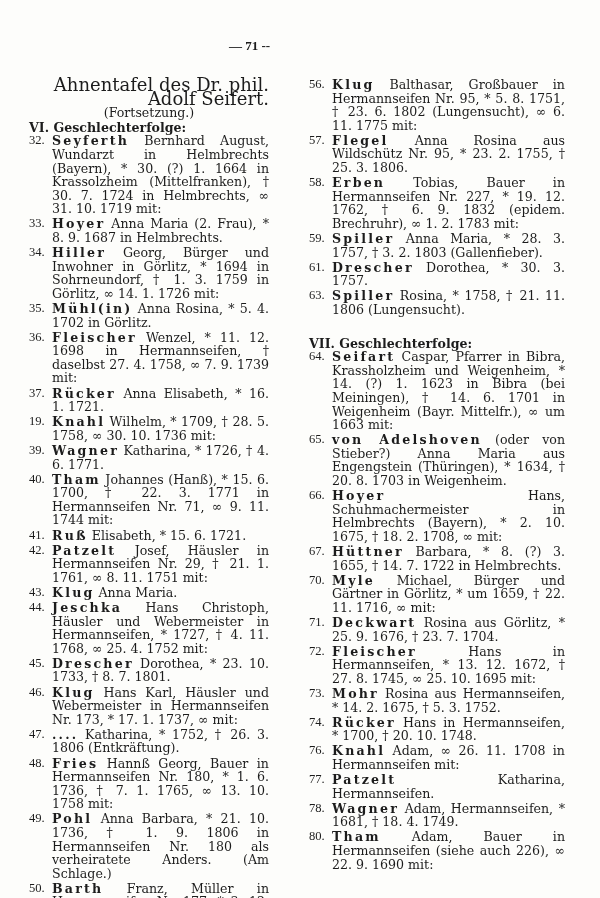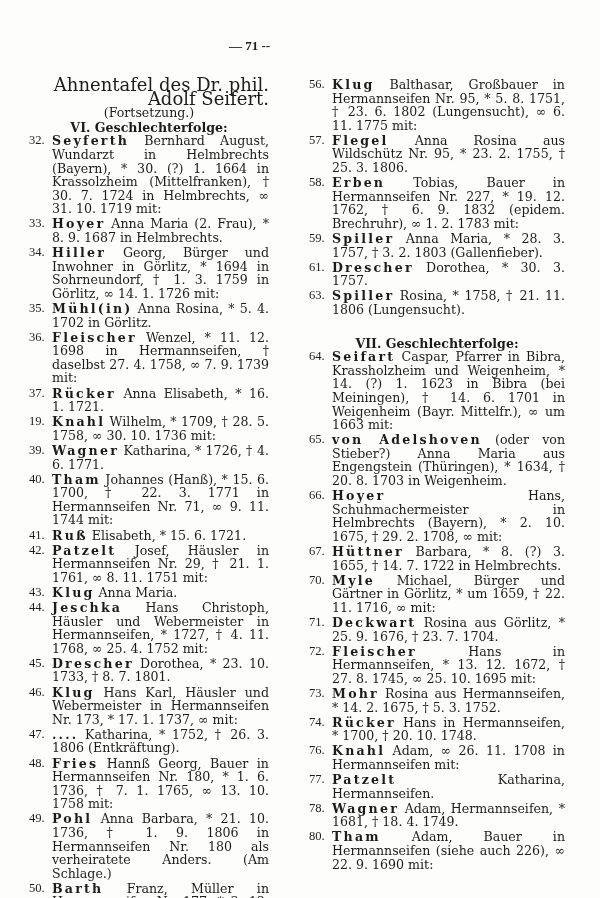--- a/index.html
+++ b/index.html
@@ -20,21 +20,21 @@
     font-size: 12.6px; line-height: 13.6px;
   }
   .col.left { left: 29px; width: 240px; }
   .col.right { left: 309px; width: 256px; }
   .doc-title {
     font-weight: normal; text-align: right; font-size: 18px;
     margin-left: 4px;
   }
   .doc-subtitle { text-align: center; margin-top: 1px; }
   .section-heading {
-    text-align: center; font-weight: bold; margin: 1px 0 0 0;
+    text-align: left; font-weight: bold; margin: 1px 0 0 0;
   }
   .entry {
     position: relative; padding-left: 23px; text-align: justify;
     margin: 0 0 1.5px 0;
   }
   .entry .num {
     position: absolute; left: 0; top: 0;
     font-family: "Liberation Serif", serif;
   }
   .entry .surname { letter-spacing: 2.2px; font-weight: bold; }
@@ -79,21 +79,21 @@
       <div class="entry"><span class="num">57.</span><span class="surname">Flegel</span> <span class="rest">Anna Rosina aus Wildschütz Nr. 95, * 23. 2. 1755, † 25. 3. 1806.</span></div>
       <div class="entry"><span class="num">58.</span><span class="surname">Erben</span> <span class="rest">Tobias, Bauer in Hermannseifen Nr. 227, * 19. 12. 1762, † 6. 9. 1832 (epidem. Brechruhr), ∞ 1. 2. 1783 mit:</span></div>
       <div class="entry"><span class="num">59.</span><span class="surname">Spiller</span> <span class="rest">Anna Maria, * 28. 3. 1757, † 3. 2. 1803 (Gallenfieber).</span></div>
       <div class="entry"><span class="num">61.</span><span class="surname">Drescher</span> <span class="rest">Dorothea, * 30. 3. 1757.</span></div>
       <div class="entry"><span class="num">63.</span><span class="surname">Spiller</span> <span class="rest">Rosina, * 1758, † 21. 11. 1806 (Lungensucht).</span></div>
     </div>
   <div class="section-heading">VII. Geschlechterfolge:</div>
   <div id="right-after">
       <div class="entry"><span class="num">64.</span><span class="surname">Seifart</span> <span class="rest">Caspar, Pfarrer in Bibra, Krassholzheim und Weigenheim, * 14. (?) 1. 1623 in Bibra (bei Meiningen), † 14. 6. 1701 in Weigenheim (Bayr. Mittelfr.), ∞ um 1663 mit:</span></div>
       <div class="entry"><span class="num">65.</span><span class="surname">von Adelshoven</span> <span class="rest">(oder von Stieber?) Anna Maria aus Engengstein (Thüringen), * 1634, † 20. 8. 1703 in Weigenheim.</span></div>
-      <div class="entry"><span class="num">66.</span><span class="surname">Hoyer</span> <span class="rest">Hans, Schuhmachermeister in Helmbrechts (Bayern), * 2. 10. 1675, † 29. 2. 1708, ∞ mit:</span></div>
+      <div class="entry"><span class="num">66.</span><span class="surname">Hoyer</span> <span class="rest">Hans, Schuhmachermeister in Helmbrechts (Bayern), * 2. 10. 1675, † 18. 2. 1708, ∞ mit:</span></div>
       <div class="entry"><span class="num">67.</span><span class="surname">Hüttner</span> <span class="rest">Barbara, * 8. (?) 3. 1655, † 14. 7. 1722 in Helmbrechts.</span></div>
       <div class="entry"><span class="num">70.</span><span class="surname">Myle</span> <span class="rest">Michael, Bürger und Gärtner in Görlitz, * um 1659, † 22. 11. 1716, ∞ mit:</span></div>
       <div class="entry"><span class="num">71.</span><span class="surname">Deckwart</span> <span class="rest">Rosina aus Görlitz, * 25. 9. 1676, † 23. 7. 1704.</span></div>
       <div class="entry"><span class="num">72.</span><span class="surname">Fleischer</span> <span class="rest">Hans in Hermannseifen, * 13. 12. 1672, † 27. 8. 1745, ∞ 25. 10. 1695 mit:</span></div>
       <div class="entry"><span class="num">73.</span><span class="surname">Mohr</span> <span class="rest">Rosina aus Hermannseifen, * 14. 2. 1675, † 5. 3. 1752.</span></div>
       <div class="entry"><span class="num">74.</span><span class="surname">Rücker</span> <span class="rest">Hans in Hermannseifen, * 1700, † 20. 10. 1748.</span></div>
       <div class="entry"><span class="num">76.</span><span class="surname">Knahl</span> <span class="rest">Adam, ∞ 26. 11. 1708 in Hermannseifen mit:</span></div>
       <div class="entry"><span class="num">77.</span><span class="surname">Patzelt</span> <span class="rest">Katharina, Hermannseifen.</span></div>
       <div class="entry"><span class="num">78.</span><span class="surname">Wagner</span> <span class="rest">Adam, Hermannseifen, * 1681, † 18. 4. 1749.</span></div>
       <div class="entry"><span class="num">80.</span><span class="surname">Tham</span> <span class="rest">Adam, Bauer in Hermannseifen (siehe auch 226), ∞ 22. 9. 1690 mit:</span></div>

